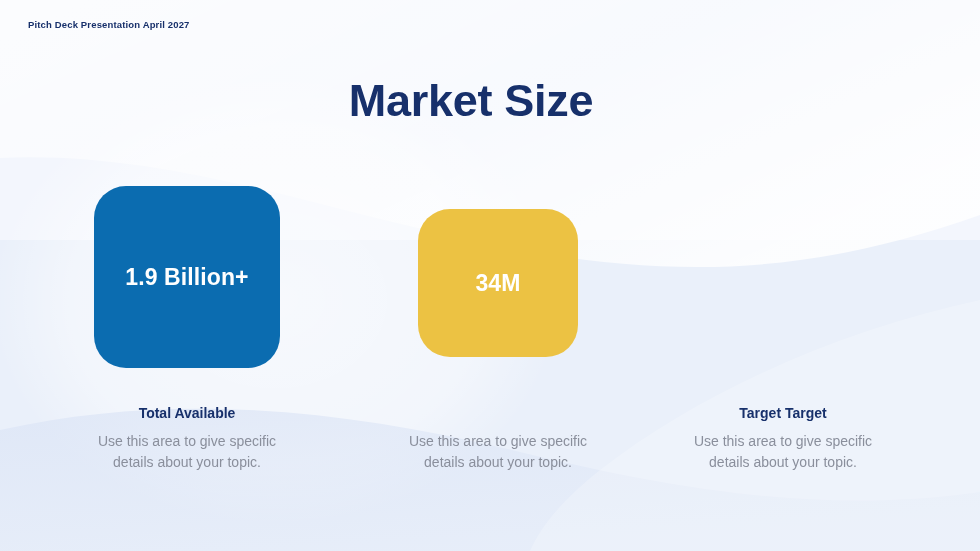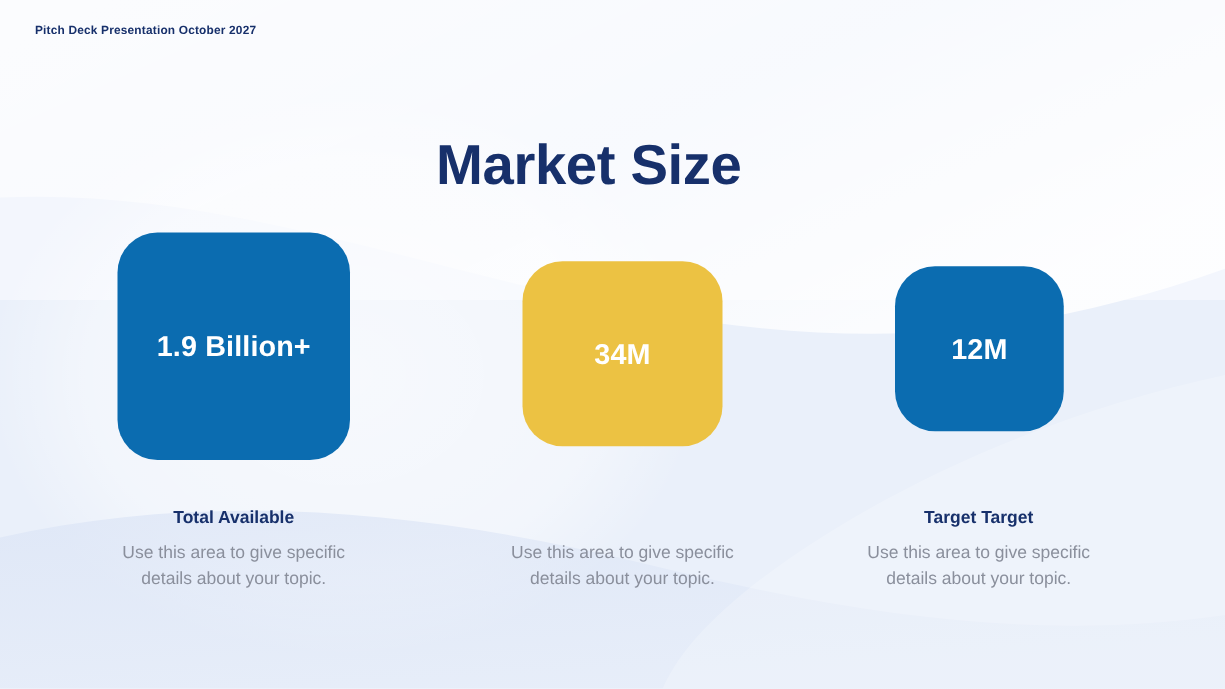--- a/index.html
+++ b/index.html
@@ -41,21 +41,21 @@
     font-weight: bold;
     letter-spacing: 0.15px;
     color: #17306b;
     white-space: nowrap;
   }
 
   
   #title {
     position: absolute;
     left: 0;
-    top: 74px;
+    top: 43px;
     width: 942px;
     text-align: center;
     font-size: 45px;
     line-height: 56px;
     font-weight: bold;
     letter-spacing: -0.3px;
     color: #17306b;
   }
 
   .stat-box {
@@ -136,43 +136,40 @@
 
     <ellipse cx="275" cy="300" rx="285" ry="225" fill="url(#ellipseGrad)"></ellipse>
 
     <path d="M980,0 L980,215 C830,268 700,282 520,250 C340,218 180,150 0,158 L0,0 Z" fill="url(#waveGrad)"></path>
 
     <path d="M0,430 C170,392 340,408 520,452 C700,496 840,512 980,492 L980,551 L0,551 Z" fill="url(#lowGrad)"></path>
 
     <path d="M980,300 C840,330 700,392 600,470 C560,502 540,528 530,551 L980,551 Z" fill="#ffffff" opacity="0.22"></path>
   </svg>
 
-  <div id="kicker">Pitch Deck Presentation October 2027</div>
+  <div id="kicker">Pitch Deck Presentation April 2027</div>
 
   <h1 id="title">Market Size</h1>
 
   <div class="stat-box" id="col1-box" style="background:#0b6cb0;">
     <span class="stat-value">1.9 Billion+</span>
   </div>
   <div class="caption-heading" id="col1-head">Total Available</div>
   <div class="caption-body" id="col1-body">
     <div>Use this area to give specific</div>
     <div>details about your topic.</div>
   </div>
 
   <div class="stat-box" id="col2-box" style="background:#ecc243;">
     <span class="stat-value">34M</span>
   </div>
   <div class="caption-body" id="col2-body">
     <div>Use this area to give specific</div>
     <div>details about your topic.</div>
   </div>
 
-  <div class="stat-box" id="col3-box" style="background:#0b6cb0;">
-    <span class="stat-value">12M</span>
-  </div>
   <div class="caption-heading" id="col3-head">Target Target</div>
   <div class="caption-body" id="col3-body">
     <div>Use this area to give specific</div>
     <div>details about your topic.</div>
   </div>
 
 </div>
 
 </body></html>

